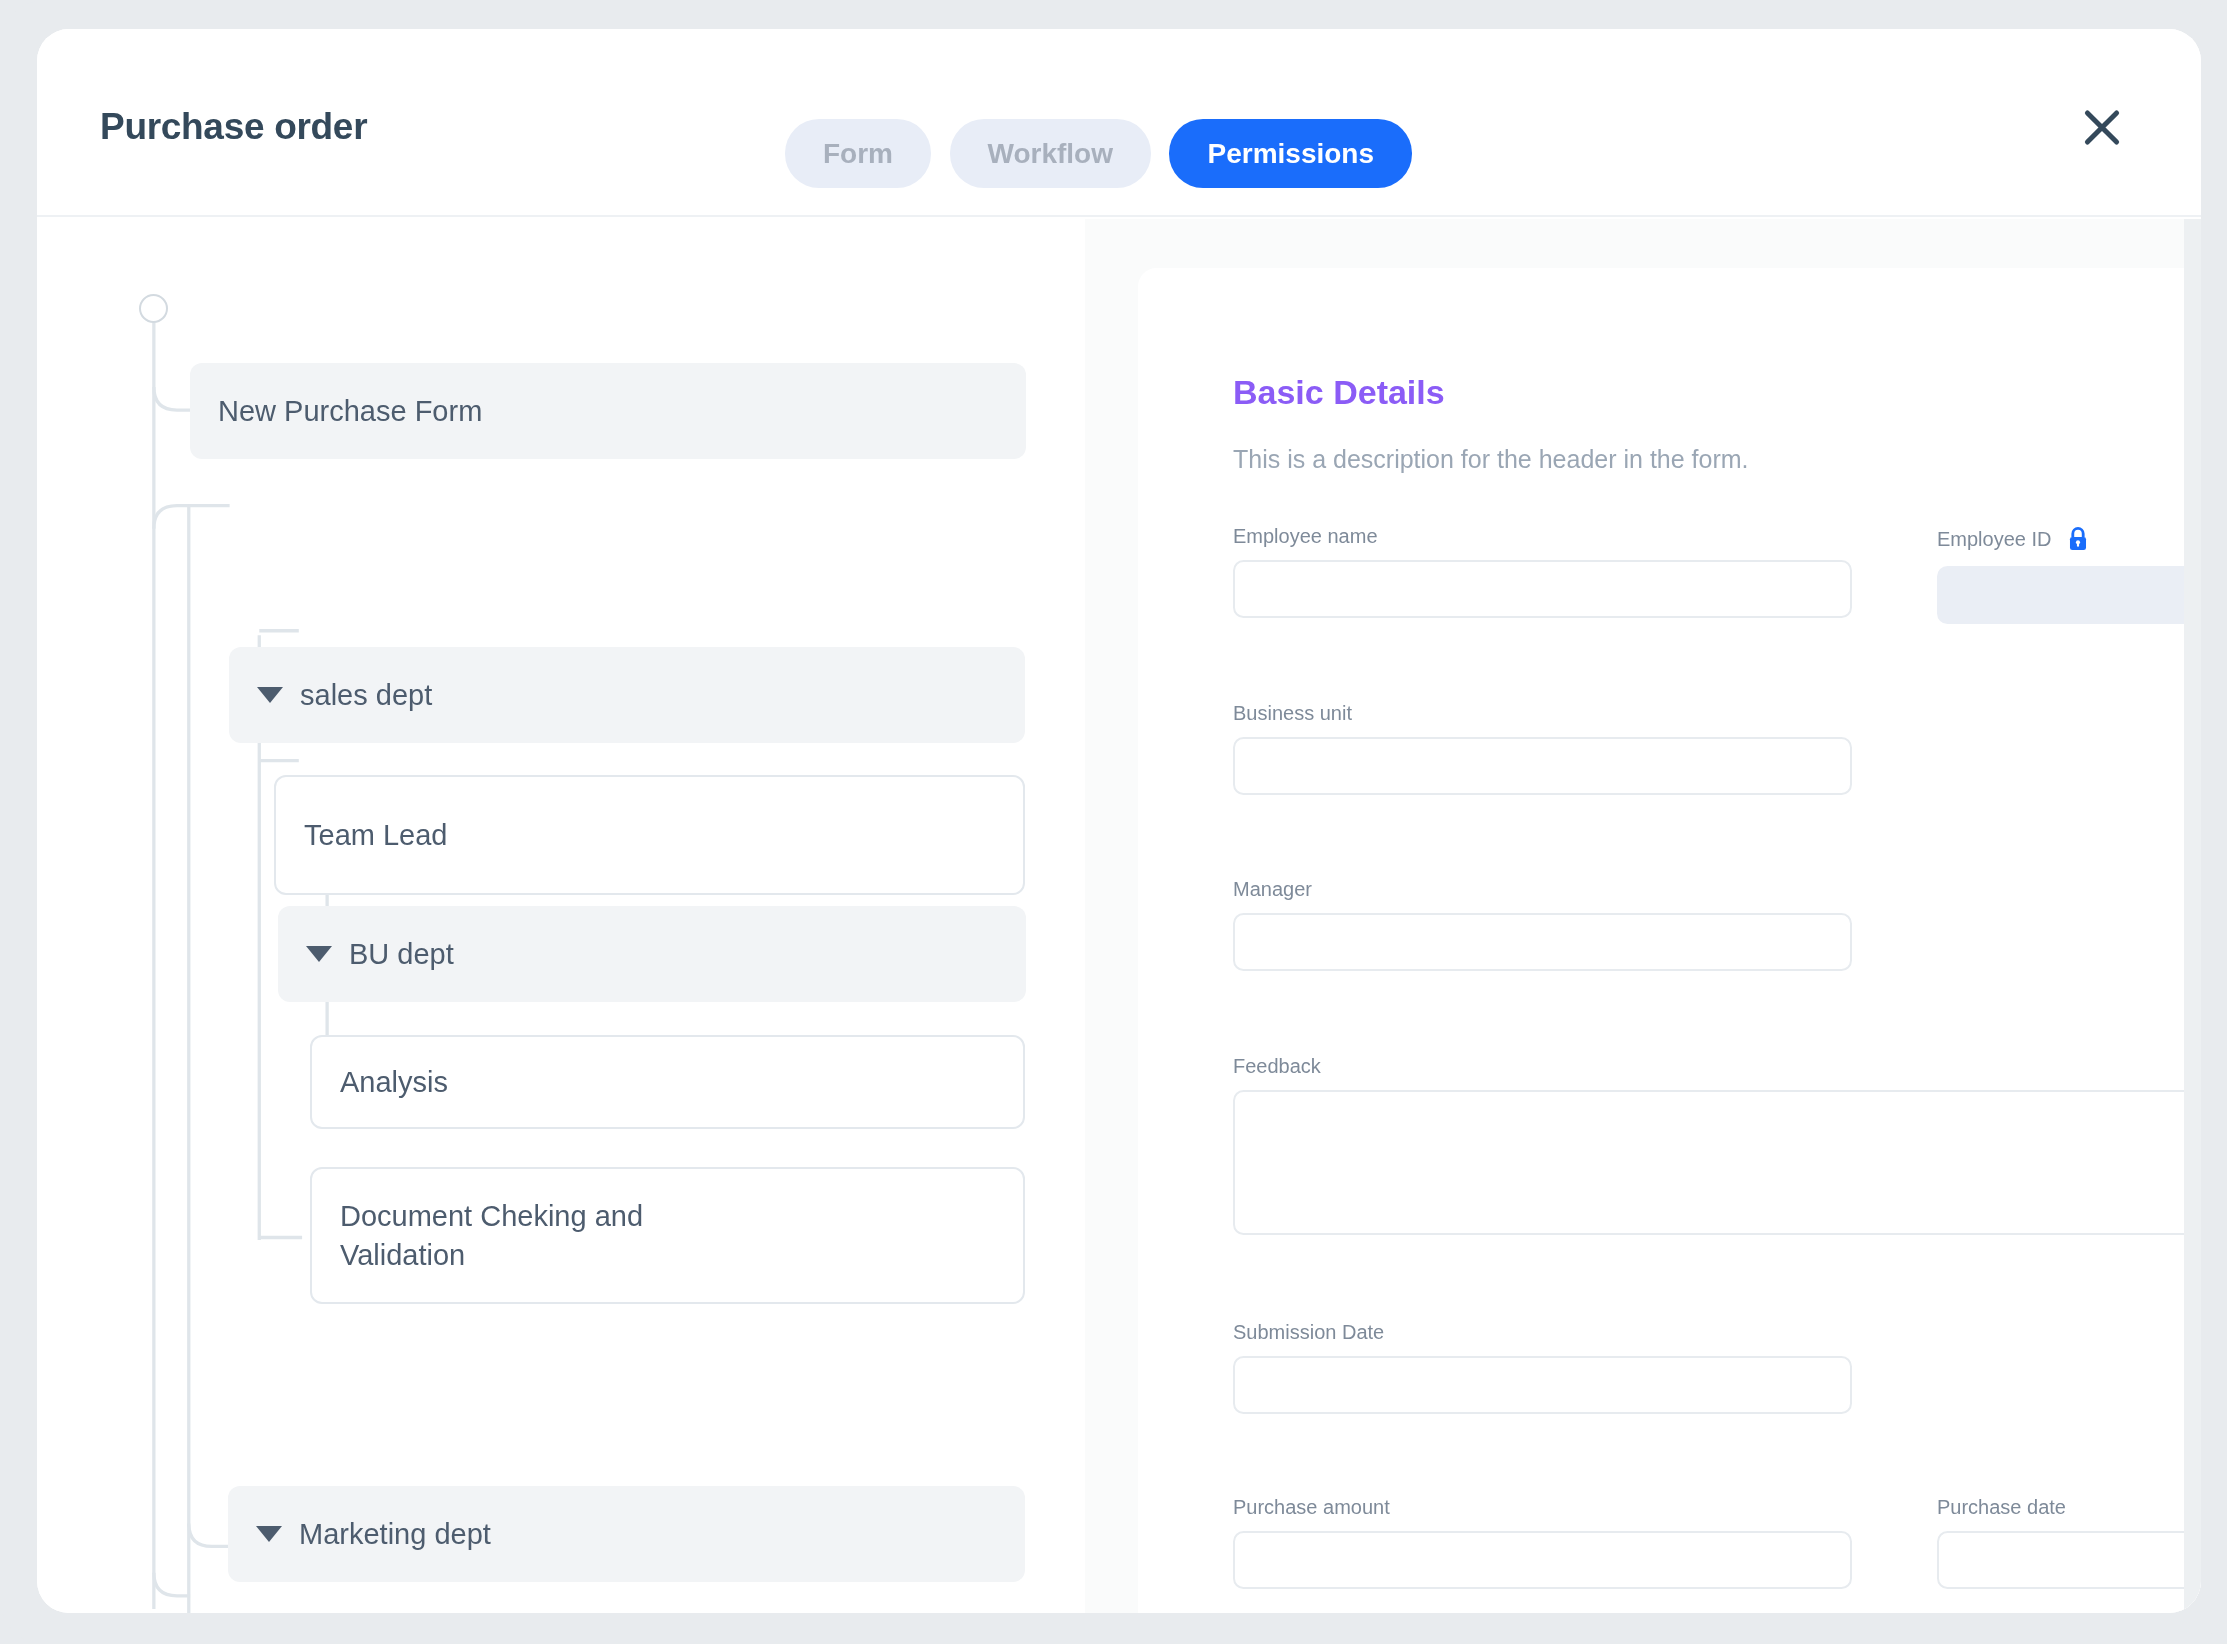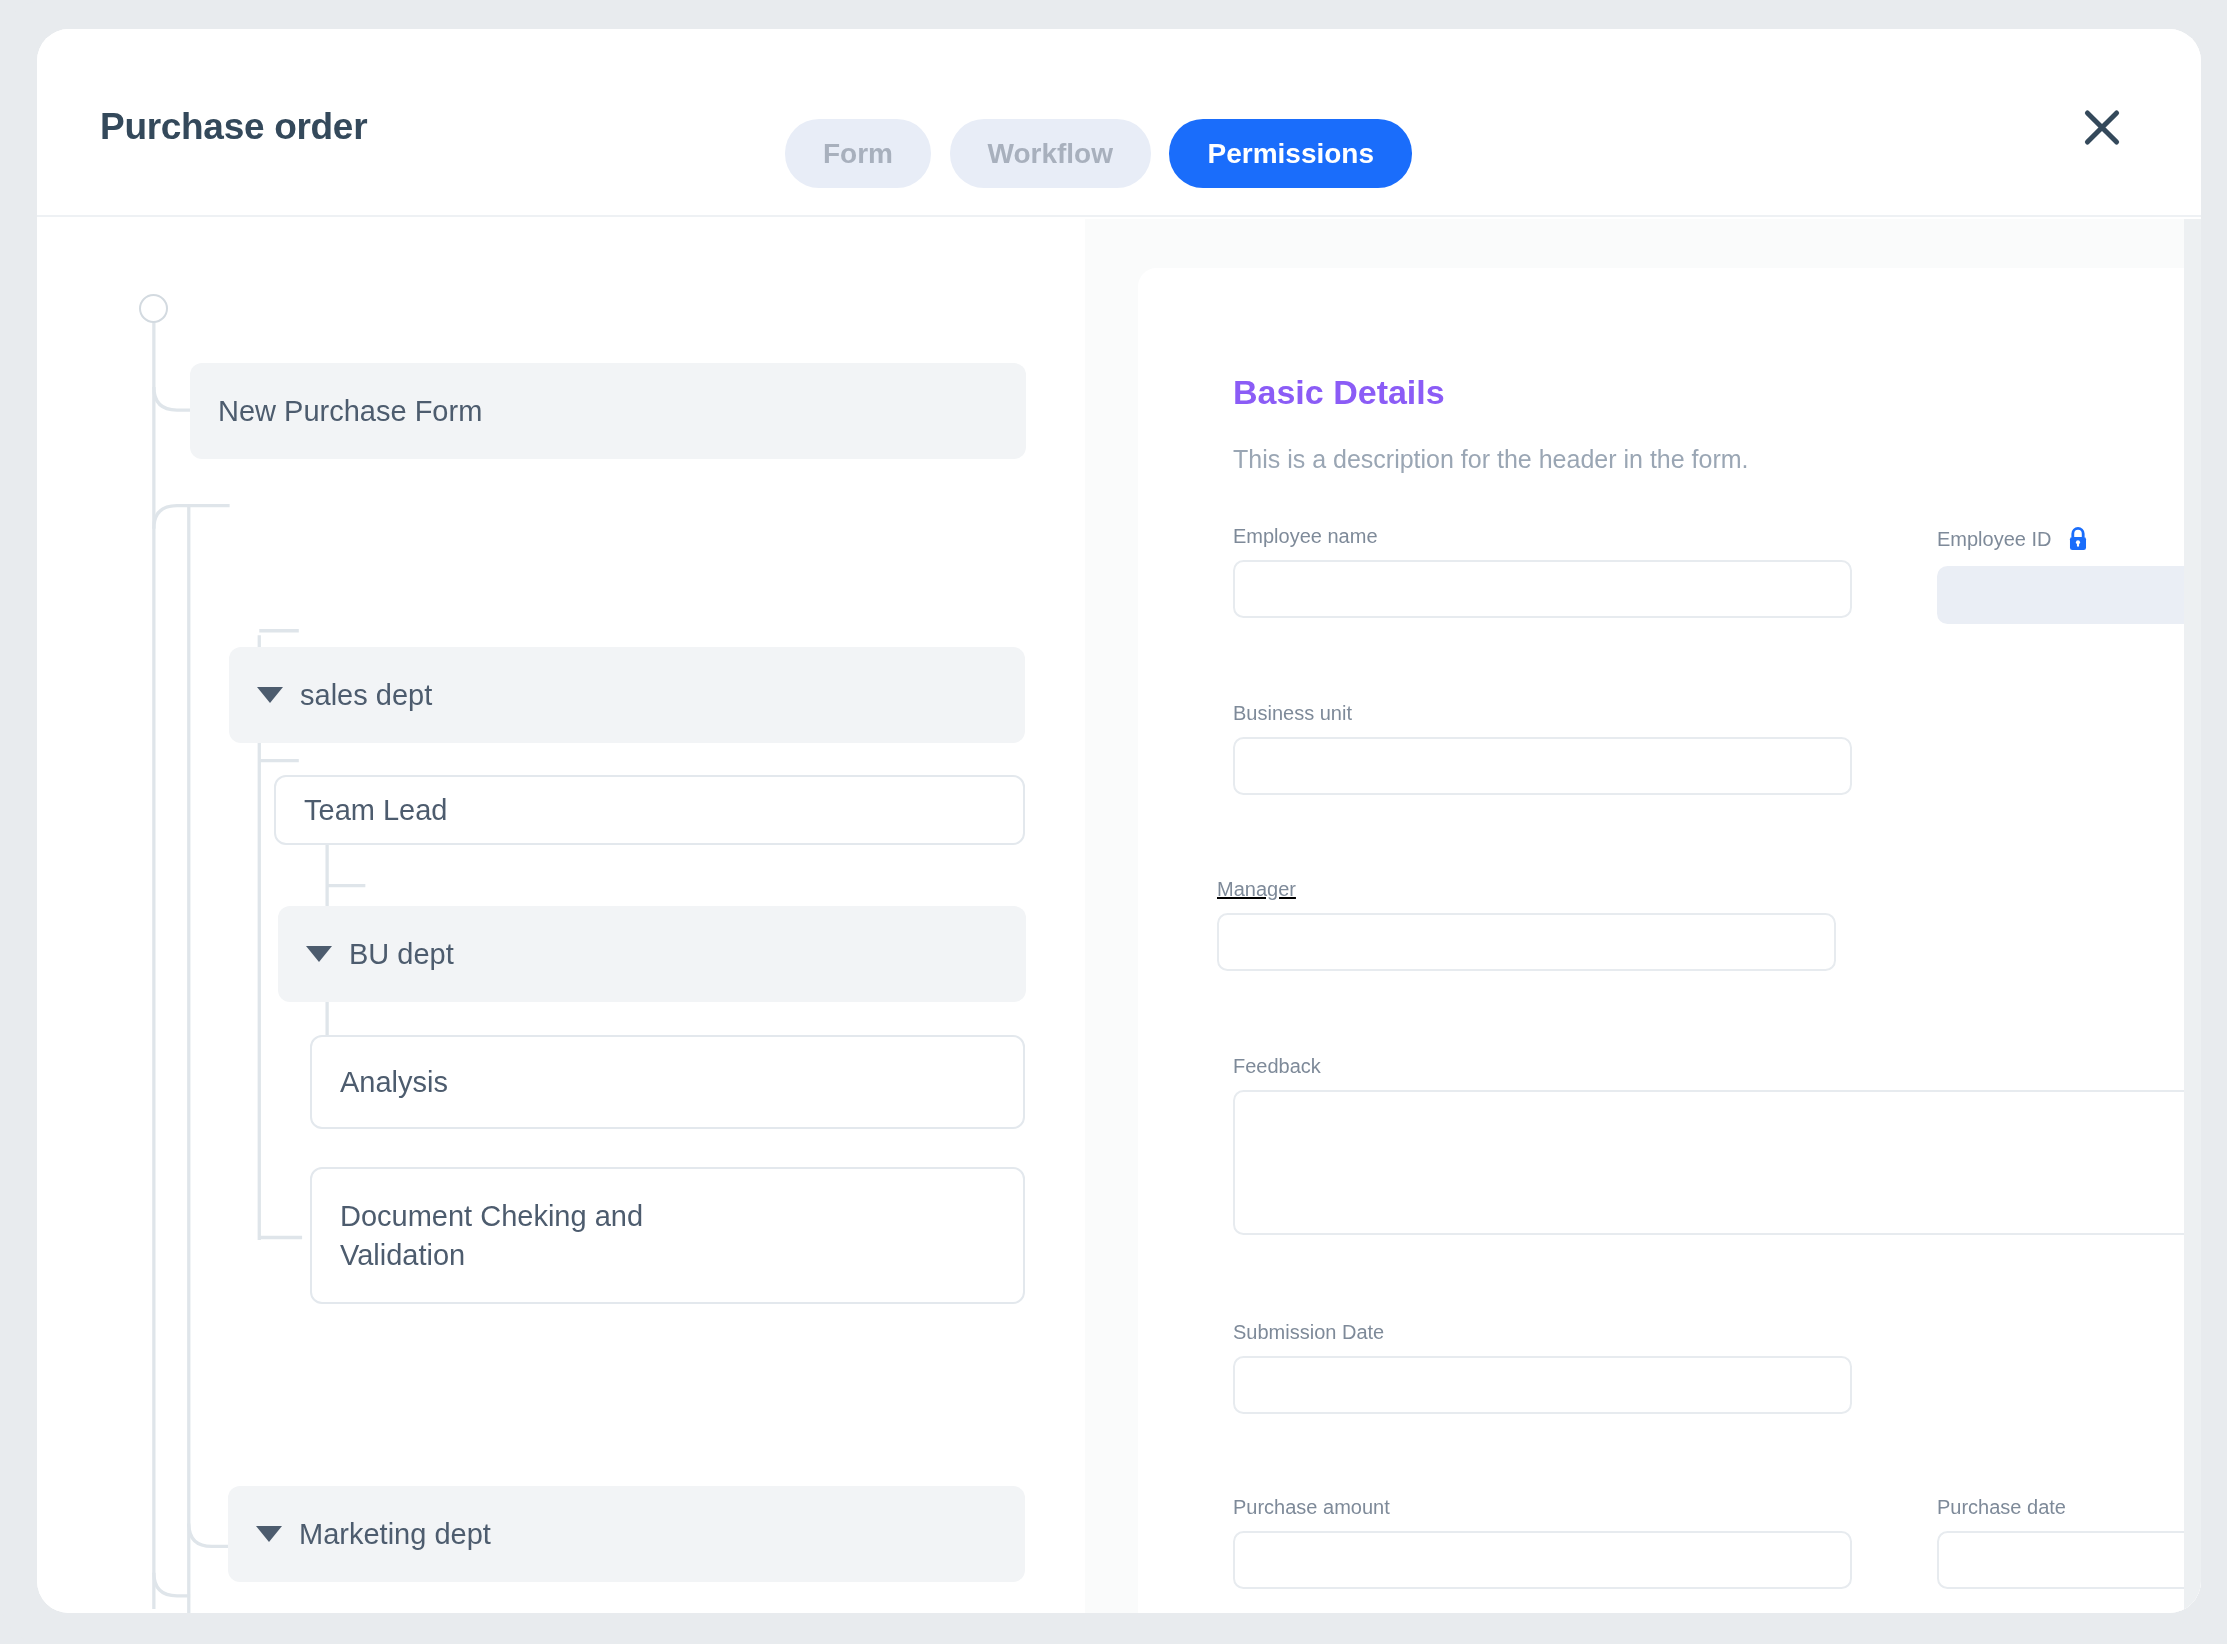--- a/index.html
+++ b/index.html
@@ -258,21 +258,21 @@
 
           <div class="node shaded" style="left:153px; top:144px; width:836px; height:96px;">
             <span class="node-label">New Purchase Form</span>
           </div>
 
           <div class="node shaded" style="left:192px; top:428px; width:796px; height:96px; top:428px;">
             <span class="caret"></span>
             <span class="node-label">sales dept</span>
           </div>
 
-          <div class="node outlined" style="left:237px; top:556px; width:751px; height:70px;">
+          <div class="node outlined" style="left:237px; top:556px; width:751px; height:120px;">
             <span class="node-label">Team Lead</span>
           </div>
 
           <div class="node shaded" style="left:241px; top:687px; width:748px; height:96px;">
             <span class="caret"></span>
             <span class="node-label">BU dept</span>
           </div>
 
           <div class="node outlined" style="left:273px; top:816px; width:715px; height:94px;">
             <span class="node-label">Analysis</span>
@@ -318,21 +318,21 @@
             <input class="field-input locked" type="text" readonly="" style="">
           </div>
 
           <div class="field" style="left:95px; top:434px; width:619px;">
             <div class="field-label">
               <span>Business unit</span>
             </div>
             <input class="field-input" type="text" style="">
           </div>
 
-          <div class="field" style="left:79px; top:610px; width:619px;text-decoration:underline;">
+          <div class="field" style="left:95px; top:610px; width:619px;">
             <div class="field-label">
               <span>Manager</span>
             </div>
             <input class="field-input" type="text" style="">
           </div>
 
           <div class="field" style="left:95px; top:787px; width:1048px;">
             <div class="field-label">
               <span>Feedback</span>
             </div>

